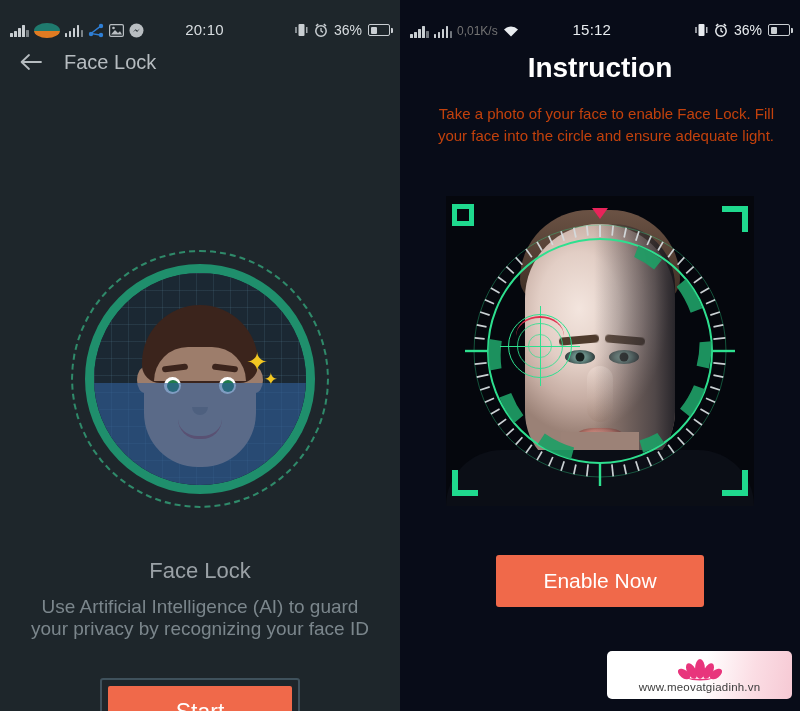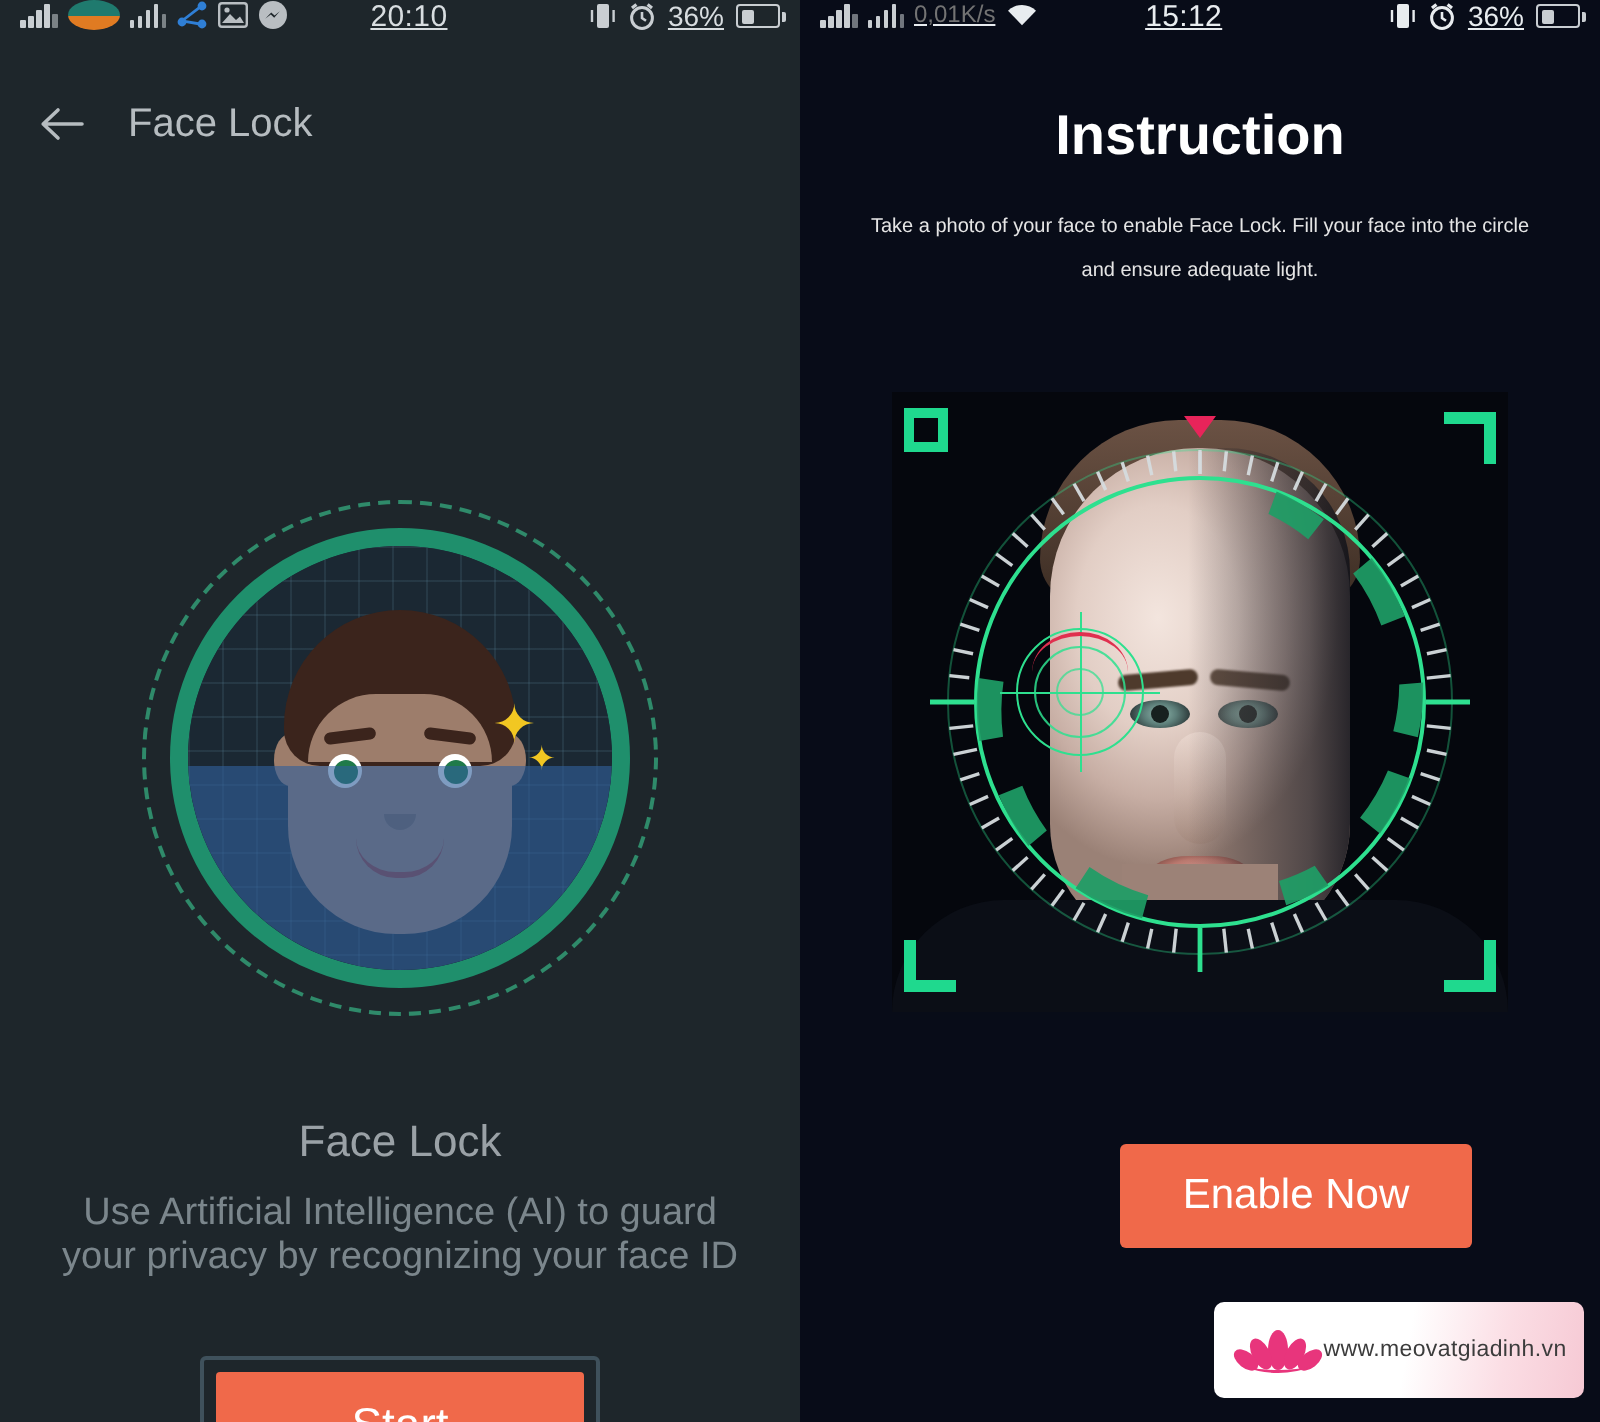--- a/index.html
+++ b/index.html
@@ -10,23 +10,23 @@
   }
   .screens{ display:flex; width:800px; height:711px; }
 
   
   .panel-left{
     position:relative; width:400px; height:711px;
     background:#1e262b;
     display:flex; flex-direction:column;
   }
   .statusbar{
-    height:38px; display:flex; align-items:flex-start;
+    height:38px; display:flex; align-items:flex-end;
     padding:0 10px; gap:6px;
-    font-size:15px; color:#d8dde0; flex-shrink:0;text-decoration:underline;
+    font-size:15px; color:#d8dde0; flex-shrink:0;
   }
   .sb-left{ display:flex; align-items:center; gap:5px; }
   .sb-mid{ flex:1; display:flex; justify-content:center; padding-right:30px;}
   .sb-right{ display:flex; align-items:center; gap:6px; }
   .sb-time{ font-size:15px; letter-spacing:.2px; }
   .sb-pct{ font-size:14px; }
 
   .bars{ display:flex; align-items:flex-end; gap:1.5px; height:13px; }
   .bars i{ display:block; width:2.5px; background:#c9ced2; border-radius:.5px; }
   .bars i:nth-child(1){ height:4px; }
@@ -133,21 +133,21 @@
   
   .panel-right{
     position:relative; width:400px; height:711px;
     background:#080c18; display:flex; flex-direction:column;
   }
   .panel-right .statusbar{ color:#e8ecef; }
   .kbs{ font-size:12px; color:#737373; }
 
   .instr{ padding:14px 26px 0; text-align:center; flex-shrink:0; }
   .instr h1{ font-size:28px; color:#fff; font-weight:bold; }
-  .instr p{ margin-top:19px; font-size:10px; line-height:22px; color:#e5e5e5; }
+  .instr p{ margin-top:19px; font-size:15px; line-height:22px; color:#c2410c;text-align:right; }
 
   .scan{
     position:absolute; left:50%; transform:translateX(-50%);
     top:196px; width:308px; height:310px;
   }
   .photo{
     position:absolute; inset:0; overflow:hidden;
     background:#05070d;
   }
   
@@ -212,27 +212,27 @@
   .reticle{ position:absolute; left:62px; top:118px; width:64px; height:64px; }
   .reticle .r1{ position:absolute; inset:0; border:1.6px solid #2ee08f; border-radius:50%; }
   .reticle .r2{ position:absolute; inset:9px; border:1.4px solid #2ee08f; border-radius:50%; opacity:.85;}
   .reticle .r3{ position:absolute; inset:20px; border:1.2px solid #2ee08f; border-radius:50%; opacity:.7;}
   .reticle .cross-h{ position:absolute; left:-8px; right:-8px; top:50%; height:1.4px; background:#2ee08f;}
   .reticle .cross-v{ position:absolute; top:-8px; bottom:-8px; left:50%; width:1.4px; background:#2ee08f;}
   .reticle .arc{ position:absolute; left:8px; top:2px; width:48px; height:20px;
     border-top:2.4px solid #e0304f; border-radius:50%/100% 100% 0 0; }
 
   .enable-wrap{ position:absolute; left:50%; transform:translateX(-50%);
-    top:572px; width:176px;margin-left:48px; }
+    top:555px; width:208px; }
   .btn-enable{ font-size:21px; padding:14px 0; border-radius:3px; }
 
   .watermark{
     position:absolute; right:8px; bottom:12px; width:185px; height:48px;
     background:linear-gradient(100deg,#ffffff 52%, #fbdde4 78%, #f6c9d4 100%);
-    border-radius:5px; display:flex; flex-direction:row;
+    border-radius:5px; display:flex; flex-direction:column;
     align-items:center; justify-content:center; gap:0px; overflow:hidden;
   }
   .wm-url{ font-size:11.5px; color:#3c3c3c; letter-spacing:.2px; }
 </style>
 </head>
 <body>
 
 <div class="screens">
 
   <div class="panel-left">

